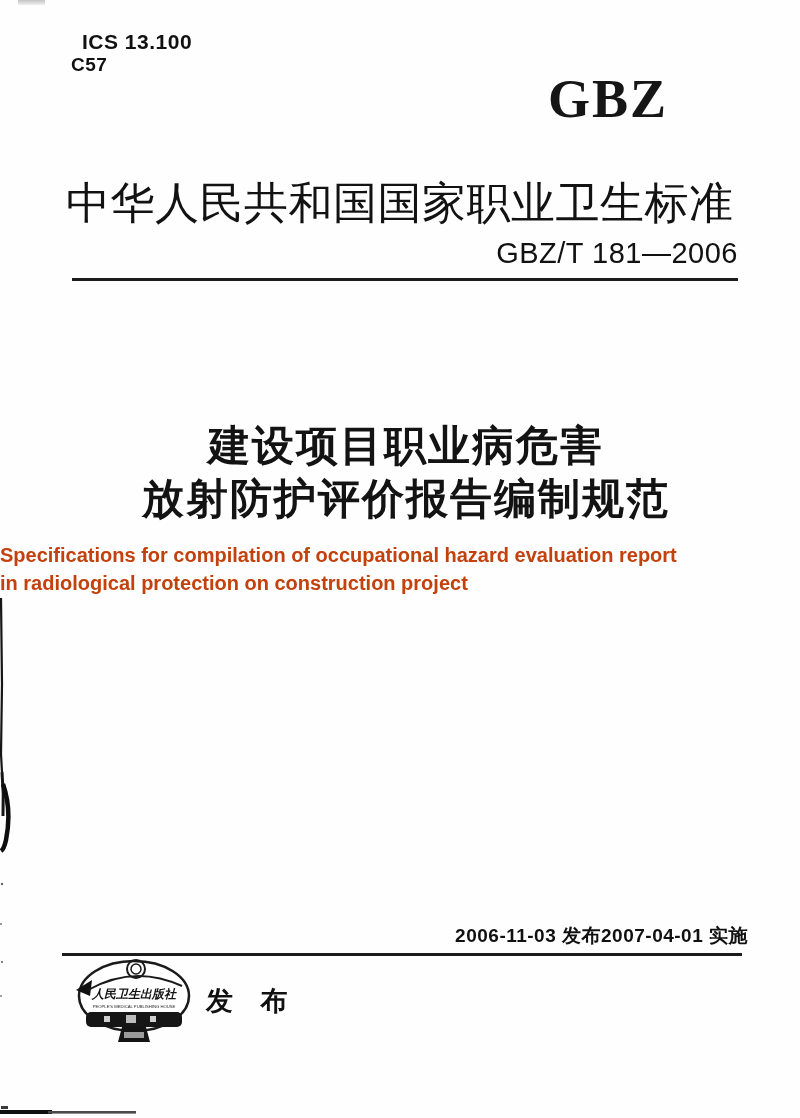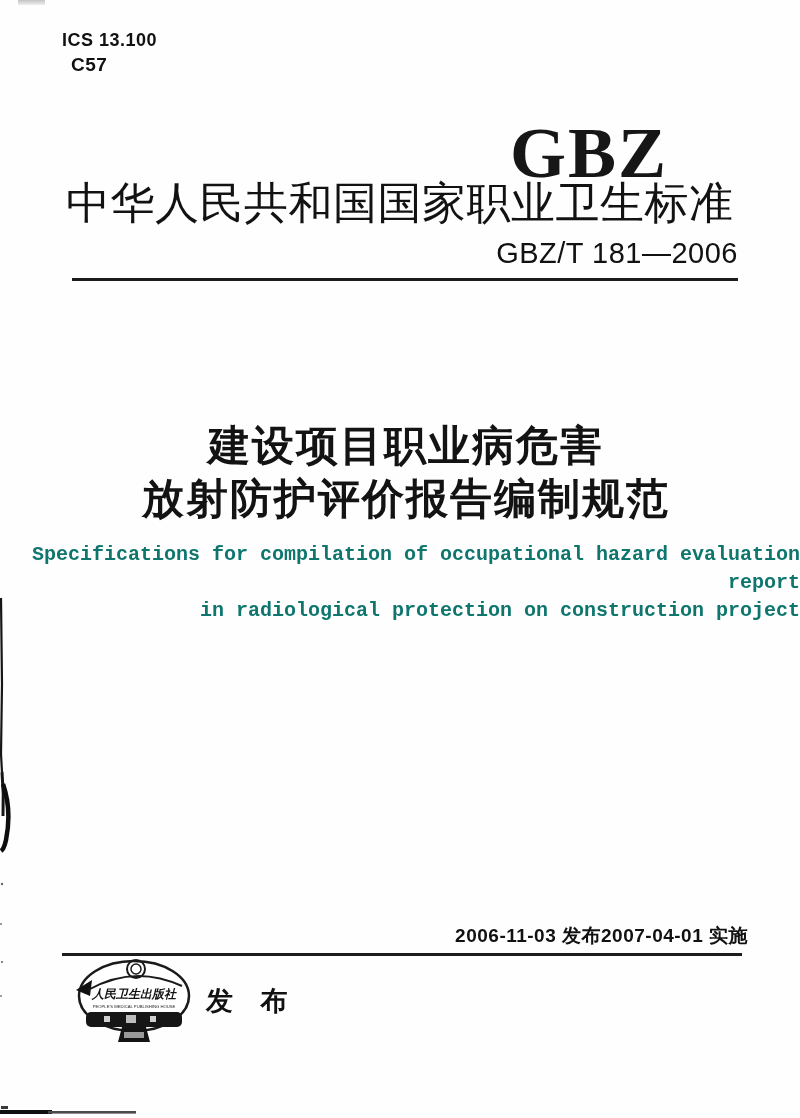--- a/index.html
+++ b/index.html
@@ -7,33 +7,32 @@
     position:relative;
     width:800px;height:1118px;
     margin:0 auto;
     background:#fefefe;
     overflow:hidden;
     font-family:"Liberation Sans", sans-serif;
     color:#111;
   }
   
   .ics{
-    position:absolute;left:62px;top:30px;
-    font-size:18px;font-weight:bold;letter-spacing:.5px;
+    position:absolute;left:82px;top:30px;
+    font-size:21px;font-weight:bold;letter-spacing:.5px;
   }
   .class-code{
     position:absolute;left:71px;top:54px;
     font-size:19px;font-weight:bold;letter-spacing:.5px;
   }
   .gbz{
     position:absolute;right:132px;top:68px;
     font-family:"Liberation Serif", serif;
-    font-size:72px;font-weight:bold;letter-spacing:2px;
+    font-size:54px;font-weight:bold;letter-spacing:2px;
     color:#161616;
-    margin-top:44px;
   }
   .std-name{
     position:absolute;left:66px;top:174px;width:674px;
     font-size:44px;font-weight:normal;
     white-space:nowrap;letter-spacing:.5px;
     color:#121212;
   }
   .std-num{
     position:absolute;right:62px;top:237px;
     font-size:29px;font-weight:normal;letter-spacing:.5px;
@@ -43,24 +42,24 @@
   .rule-bottom{left:62px;top:953px;width:680px;height:3px;}
   
   .doc-title{
     position:absolute;left:0;right:0;top:419px;
     text-align:center;
     font-size:42px;font-weight:bold;line-height:53px;
     letter-spacing:2px;color:#131313;margin-left:12px;
   }
   .doc-title-en{
     position:absolute;left:0;right:0;top:541px;
-    text-align:right;
-    font-family:Liberation Mono, monospace;
+    text-align:left;
+    font-family:Liberation Sans, sans-serif;
     font-size:20px;font-weight:bold;line-height:28px;
-    color:#0f766e;
+    color:#c2410c;
   }
   
   .watermark{
     position:absolute;left:524px;top:808px;
     display:flex;align-items:flex-start;
   }
   .wm-text{margin-left:10px;}
   .wm-brand{
     font-size:37px;font-weight:bold;letter-spacing:4px;
     color:#dde3f6;line-height:40px;

